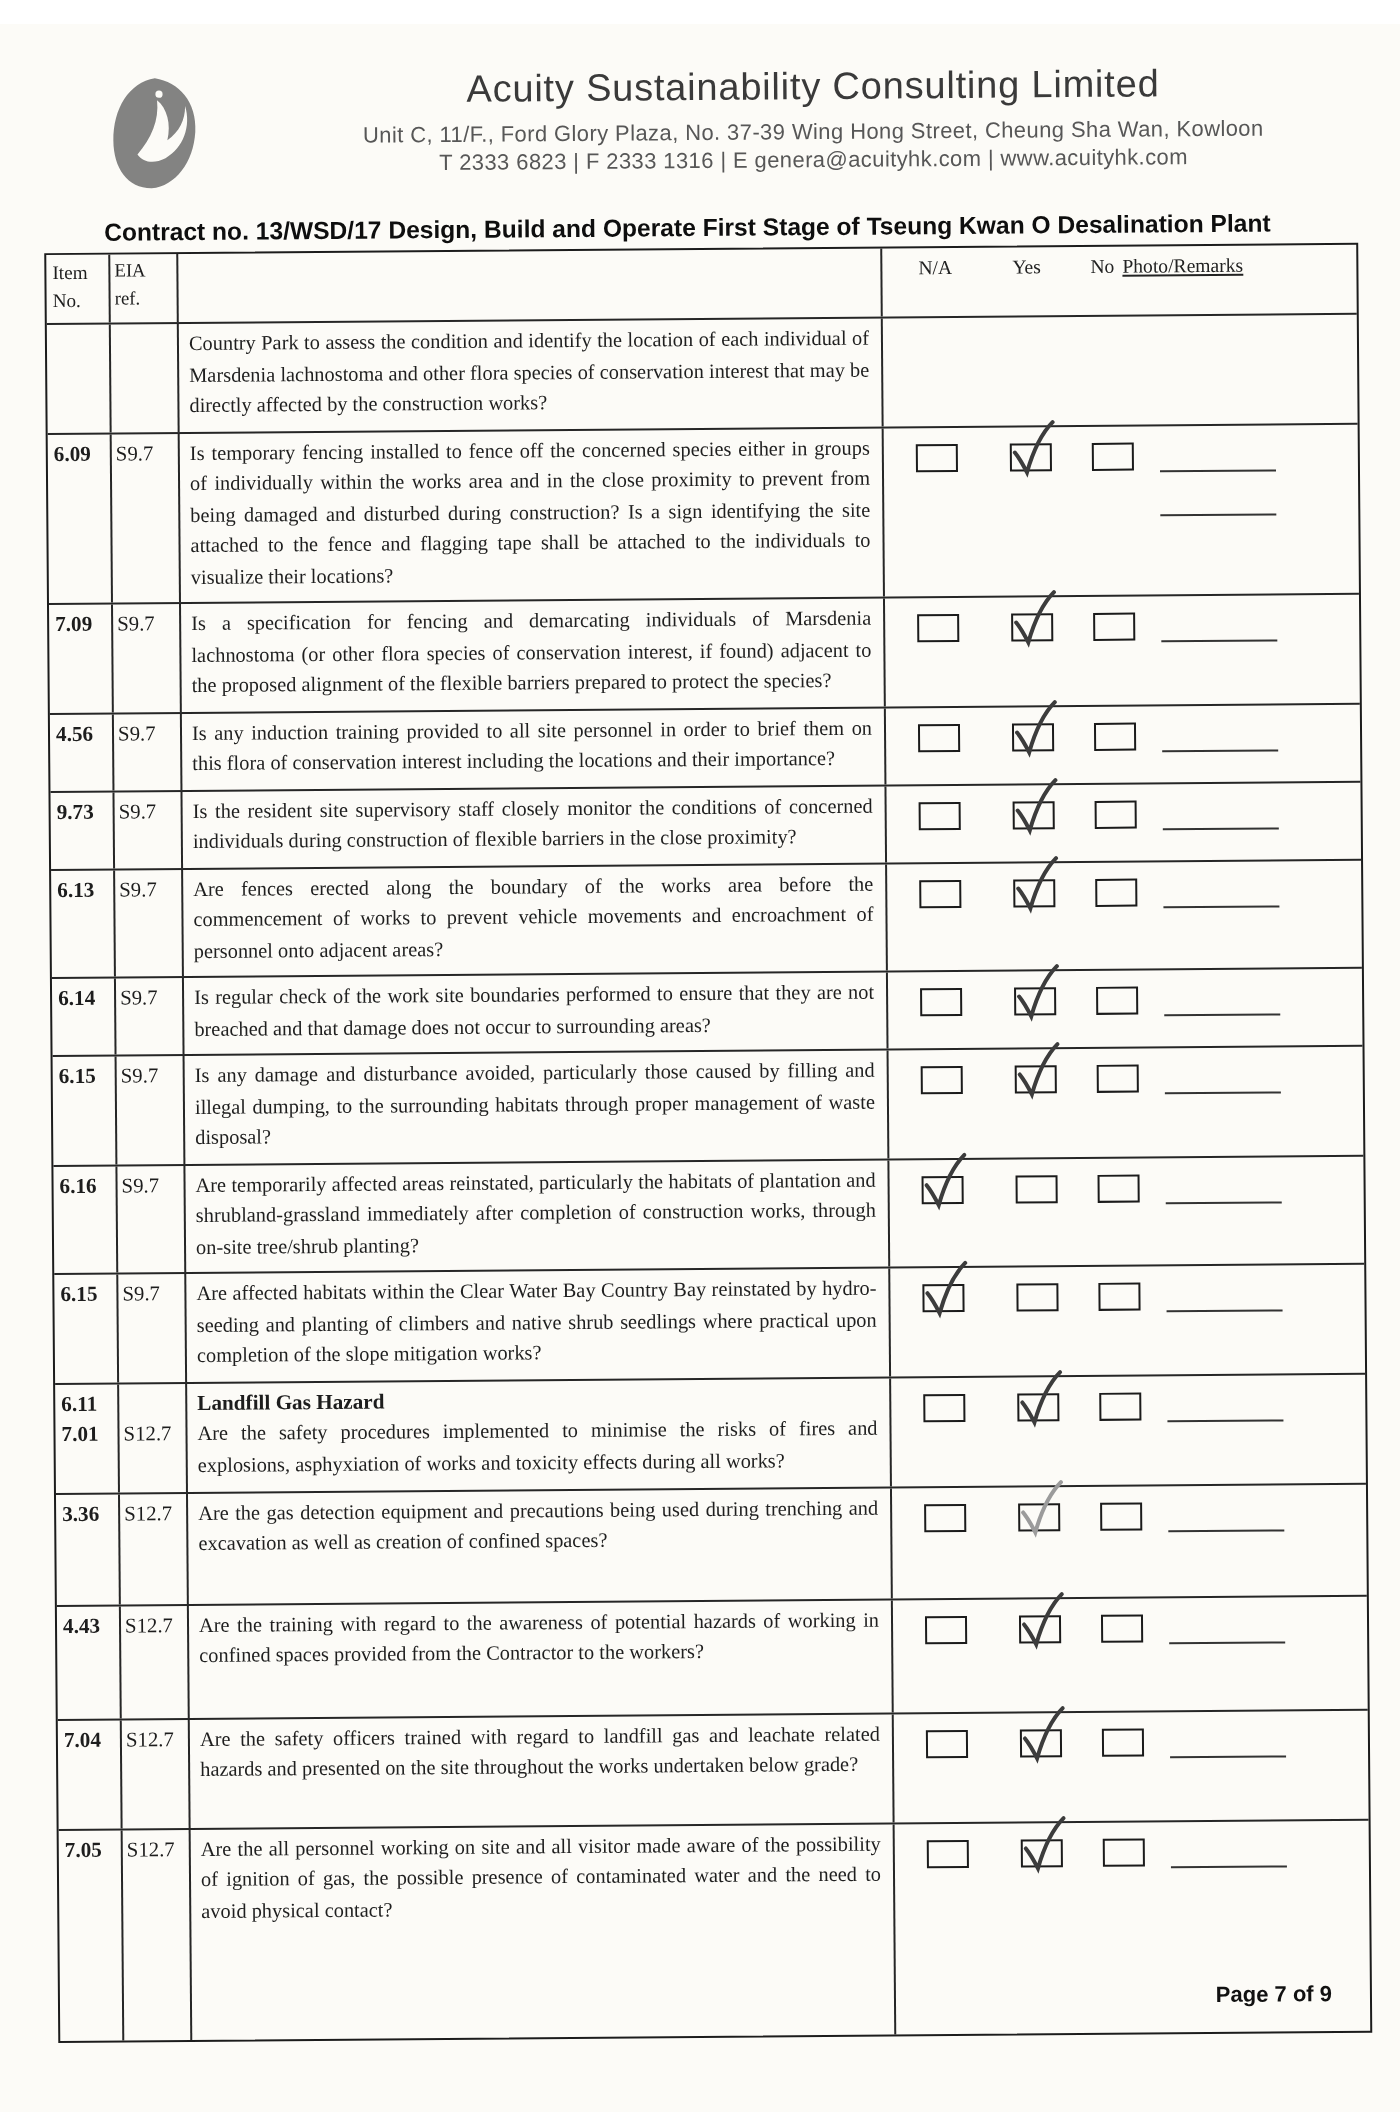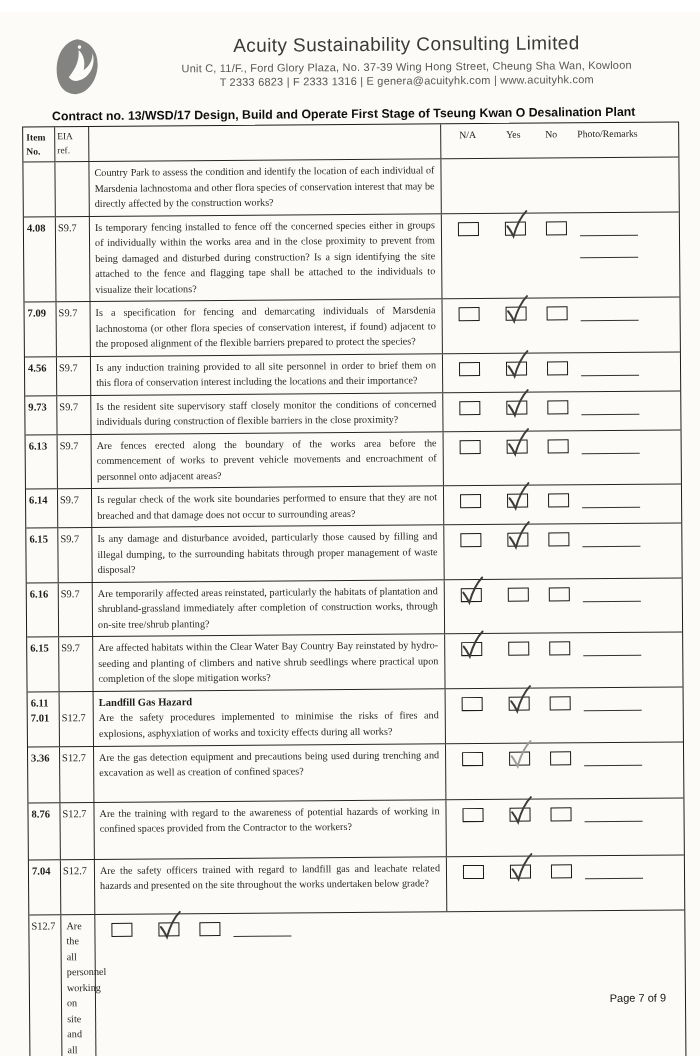--- a/index.html
+++ b/index.html
@@ -24,32 +24,32 @@
   .trow { display:grid; grid-template-columns:32px 34px 352px 1fr; border-bottom:1.3px solid #262626; position:relative; }
   #rows .trow:last-child { border-bottom:none; }
   .cell-item { border-right:1.3px solid #262626; padding:3px 1px 0 3px; font-weight:bold; font-size:10.6px; white-space:pre-line; line-height:1.45; }
   .cell-eia  { border-right:1.3px solid #262626; padding:3px 1px 0 2px; font-size:10.4px; white-space:pre-line; line-height:1.45; }
   .cell-q    { border-right:1.3px solid #262626; padding:3px 6px 4px 5px; }
   .q-heading { font-weight:bold; font-size:10.6px; line-height:1.5; }
   .q-text { font-size:10.2px; line-height:1.52; text-align:justify; color:#1f1f1f; }
   .cell-check { position:relative; }
 
   .thead { height:35px; }
-  .thead .cell-item { font-weight:bold; font-size:9.6px; }
+  .thead .cell-item { font-weight:normal; font-size:9.6px; }
   .thead .cell-eia { font-size:9.4px; }
   .hl { position:absolute; top:5px; font-size:9.8px; color:#222; }
-  .h-na { left:18px;font-family:Liberation Serif, serif; } .h-yes { left:65px; } .h-no { left:104px; } .h-photo { left:136px; }
+  .h-na { left:18px;font-family:Liberation Serif, serif; } .h-yes { left:65px; } .h-no { left:104px; } .h-photo { left:120px;text-decoration:underline; }
 
   .cb { position:absolute; top:8px; width:21px; height:14px; border:1.7px solid #1b1b1b; }
   .cb-na { left:16px; } .cb-yes { left:63px; } .cb-no { left:104px; }
   .tick { position:absolute; left:-3px; top:-13px; width:26px; height:30px; overflow:visible; }
 
   .remark { position:absolute; left:138px; width:58px; height:0; border-bottom:1.2px solid #333; }
 
-  .page-footer { position:absolute; right:38px; top:982px; font-family:"Liberation Sans", sans-serif; font-weight:normal; font-size:11px; color:#111; }
+  .page-footer { position:absolute; right:38px; top:982px; font-family:"Liberation Sans", sans-serif; font-weight:bold; font-size:11px; color:#111; }
 </style>
 </head>
 <body>
 
 <div class="sheet">
   <div class="inner">
 
     <header class="doc-header">
       <div class="logo">
         <svg width="46" height="58" viewBox="0 0 46 58">
@@ -83,21 +83,21 @@
       <div id="rows">
           <div class="trow" style="min-height: 53px;">
             <div class="cell-item"></div>
             <div class="cell-eia"></div>
             <div class="cell-q">
               <div class="q-text">Country Park to assess the condition and identify the location of each individual of Marsdenia lachnostoma and other flora species of conservation interest that may be directly affected by the construction works?</div>
             </div>
             <div class="cell-check"></div>
           </div>
           <div class="trow" style="min-height: 70px;">
-            <div class="cell-item">4.08</div>
+            <div class="cell-item">6.09</div>
             <div class="cell-eia">S9.7</div>
             <div class="cell-q">
               <div class="q-text">Is temporary fencing installed to fence off the concerned species either in groups of individually within the works area and in the close proximity to prevent from being damaged and disturbed during construction? Is a sign identifying the site attached to the fence and flagging tape shall be attached to the individuals to visualize their locations?</div>
             </div>
             <div class="cell-check">
               <div class="cb cb-na"></div>
               <div class="cb cb-yes">
                 <svg class="tick" viewBox="0 0 26 30">
                   <path d="M4.5 16.5 C6.5 19 8.5 22.5 10.5 26.5 C13 18 17.5 7.5 23.5 1.5" fill="none" stroke="#3c3c3c" stroke-width="2" stroke-linecap="round"></path>
                 </svg>
@@ -274,21 +274,21 @@
               <div class="cb cb-yes">
                 <svg class="tick" viewBox="0 0 26 30">
                   <path d="M4.5 16.5 C6.5 19 8.5 22.5 10.5 26.5 C13 18 17.5 7.5 23.5 1.5" fill="none" stroke="#9b9b9b" stroke-width="2" stroke-linecap="round"></path>
                 </svg>
               </div>
               <div class="cb cb-no"></div>
               <div class="remark" style="top: 22px;"></div>
             </div>
           </div>
           <div class="trow" style="min-height: 57px;">
-            <div class="cell-item">8.76</div>
+            <div class="cell-item">4.43</div>
             <div class="cell-eia">S12.7</div>
             <div class="cell-q">
               <div class="q-text">Are the training with regard to the awareness of potential hazards of working in confined spaces provided from the Contractor to the workers?</div>
             </div>
             <div class="cell-check">
               <div class="cb cb-na"></div>
               <div class="cb cb-yes">
                 <svg class="tick" viewBox="0 0 26 30">
                   <path d="M4.5 16.5 C6.5 19 8.5 22.5 10.5 26.5 C13 18 17.5 7.5 23.5 1.5" fill="none" stroke="#3c3c3c" stroke-width="2" stroke-linecap="round"></path>
                 </svg>
@@ -308,20 +308,21 @@
               <div class="cb cb-yes">
                 <svg class="tick" viewBox="0 0 26 30">
                   <path d="M4.5 16.5 C6.5 19 8.5 22.5 10.5 26.5 C13 18 17.5 7.5 23.5 1.5" fill="none" stroke="#3c3c3c" stroke-width="2" stroke-linecap="round"></path>
                 </svg>
               </div>
               <div class="cb cb-no"></div>
               <div class="remark" style="top: 22px;"></div>
             </div>
           </div>
           <div class="trow" style="min-height: 105px;">
+            <div class="cell-item">7.05</div>
             <div class="cell-eia">S12.7</div>
             <div class="cell-q">
               <div class="q-text">Are the all personnel working on site and all visitor made aware of the possibility of ignition of gas, the possible presence of contaminated water and the need to avoid physical contact?</div>
             </div>
             <div class="cell-check">
               <div class="cb cb-na"></div>
               <div class="cb cb-yes">
                 <svg class="tick" viewBox="0 0 26 30">
                   <path d="M4.5 16.5 C6.5 19 8.5 22.5 10.5 26.5 C13 18 17.5 7.5 23.5 1.5" fill="none" stroke="#3c3c3c" stroke-width="2" stroke-linecap="round"></path>
                 </svg>

